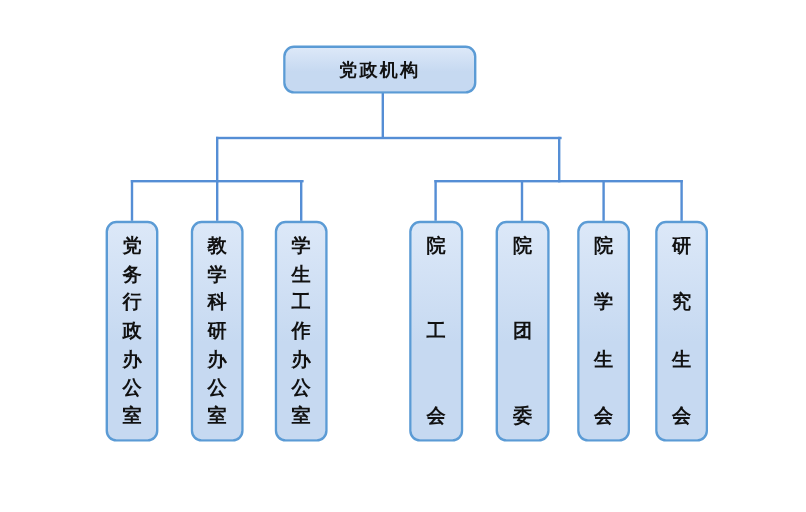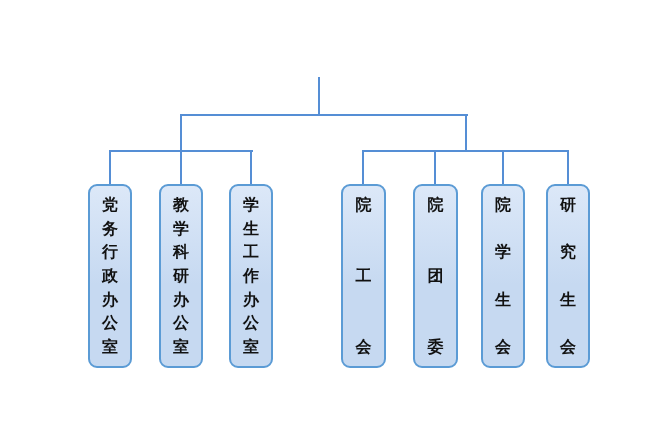--- a/index.html
+++ b/index.html
@@ -80,20 +80,23 @@
   <div class="conn h" style="left:109px;top:150px;width:144px;"></div>
   <div class="conn h" style="left:362px;top:150px;width:207px;"></div>
   <div class="conn v" style="left:109px;top:150px;height:34px;"></div>
   <div class="conn v" style="left:180px;top:150px;height:34px;"></div>
   <div class="conn v" style="left:250px;top:150px;height:34px;"></div>
   <div class="conn v" style="left:362px;top:150px;height:34px;"></div>
   <div class="conn v" style="left:434px;top:150px;height:34px;"></div>
   <div class="conn v" style="left:502px;top:150px;height:34px;"></div>
   <div class="conn v" style="left:567px;top:150px;height:34px;"></div>
 
+  <div class="node root-node">
+    <span>党政机构</span>
+  </div>
 
   <div class="node vbox b-l1">
       <span class="vchar">党</span>
       <span class="vchar">务</span>
       <span class="vchar">行</span>
       <span class="vchar">政</span>
       <span class="vchar">办</span>
       <span class="vchar">公</span>
       <span class="vchar">室</span>
     </div>

